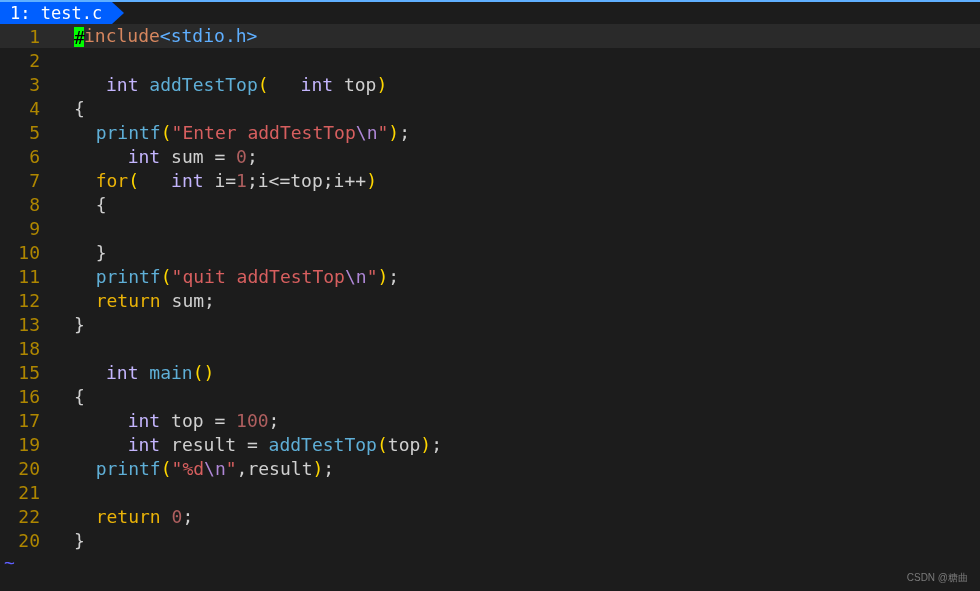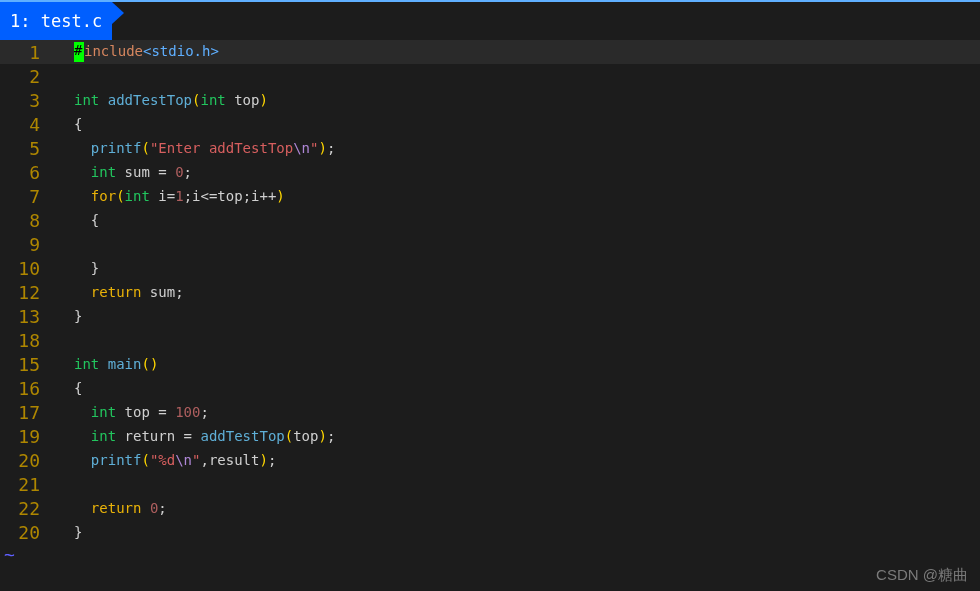--- a/index.html
+++ b/index.html
@@ -13,21 +13,21 @@
       position: relative;
     }
     .top-border {
       width: 100%;
       height: 2px;
       background: #5fafff;
     }
     .tab-bar {
       display: flex;
       background: #1c1c1c;
-      height: 38px;
+      height: 22px;
       text-align: center;
     }
     .tab {
       background: #005fff;
       color: #ffffff;
       padding: 0 10px;
       display: flex;
       align-items: center;
       height: 100%;
       font-size: 17px;
@@ -59,50 +59,50 @@
     .gutter {
       width: 48px;
       text-align: right;
       padding-right: 8px;
       color: #af8700;
       font-size: 18px;
       flex-shrink: 0;
     }
     .code {
       white-space: pre;
-      font-size: 14px;
+      font-size: 18px;
       color: #d0d0d0;
       padding-left: 26px;
     }
     .cursor-block {
       display: inline-block;
       background: #00ff00;
       color: #000;
       width: 10px;
       height: 20px;
       vertical-align: middle;
     }
     .kw-preproc { color: #d7875f; }
     .angle { color: #5fafff; }
-    .type { color: #22c55e; }
+    .type { color: #c4b5fd; margin-left: 32px; }
     .func { color: #5fafd7; }
     .paren { color: #ffd700; }
     .brace { color: #d0d0d0; }
     .str { color: #d75f5f; }
     .esc { color: #af87d7; }
     .num { color: #af5f5f; }
     .var { color: #d0d0d0; }
     .semi { color: #d0d0d0; }
     .kw { color: #eab308; }
     .watermark {
       position: absolute;
       bottom: 6px;
       right: 12px;
       color: #7a7a7a;
-      font-size: 15px;
+      font-size: 10px;
       font-family: sans-serif;
     }
     .tilde {
       color: #5f5fff;
       padding-left: 4px;
       font-size: 18px;
     }
   </style>
 </head>
 <body>
@@ -149,20 +149,24 @@
       <div class="code"><span class="var">  </span><span class="brace">{</span></div>
     </div>
     <div class="line">
       <div class="gutter">9</div>
     </div>
     <div class="line">
       <div class="gutter">10</div>
       <div class="code"><span class="var">  </span><span class="brace">}</span></div>
     </div>
     <div class="line">
+      <div class="gutter">11</div>
+      <div class="code"><span class="var">  </span><span class="func">printf</span><span class="paren">(</span><span class="str">"quit addTestTop</span><span class="esc">\n</span><span class="str">"</span><span class="paren">)</span><span class="semi">;</span></div>
+    </div>
+    <div class="line">
       <div class="gutter">12</div>
       <div class="code"><span class="var">  </span><span class="kw">return</span><span class="var"> sum</span><span class="semi">;</span></div>
     </div>
     <div class="line">
       <div class="gutter">13</div>
       <div class="code"><span class="brace">}</span></div>
     </div>
     <div class="line">
       <div class="gutter">18</div>
       <div class="code"></div>
@@ -174,21 +178,21 @@
     <div class="line">
       <div class="gutter">16</div>
       <div class="code"><span class="brace">{</span></div>
     </div>
     <div class="line">
       <div class="gutter">17</div>
       <div class="code"><span class="var">  </span><span class="type">int</span><span class="var"> top = </span><span class="num">100</span><span class="semi">;</span></div>
     </div>
     <div class="line">
       <div class="gutter">19</div>
-      <div class="code"><span class="var">  </span><span class="type">int</span><span class="var"> return = </span><span class="func">addTestTop</span><span class="paren">(</span><span class="var">top</span><span class="paren">)</span><span class="semi">;</span></div>
+      <div class="code"><span class="var">  </span><span class="type">int</span><span class="var"> result = </span><span class="func">addTestTop</span><span class="paren">(</span><span class="var">top</span><span class="paren">)</span><span class="semi">;</span></div>
     </div>
     <div class="line">
       <div class="gutter">20</div>
       <div class="code"><span class="var">  </span><span class="func">printf</span><span class="paren">(</span><span class="str">"%d</span><span class="esc">\n</span><span class="str">"</span><span class="var">,result</span><span class="paren">)</span><span class="semi">;</span></div>
     </div>
     <div class="line">
       <div class="gutter">21</div>
       <div class="code"></div>
     </div>
     <div class="line">

